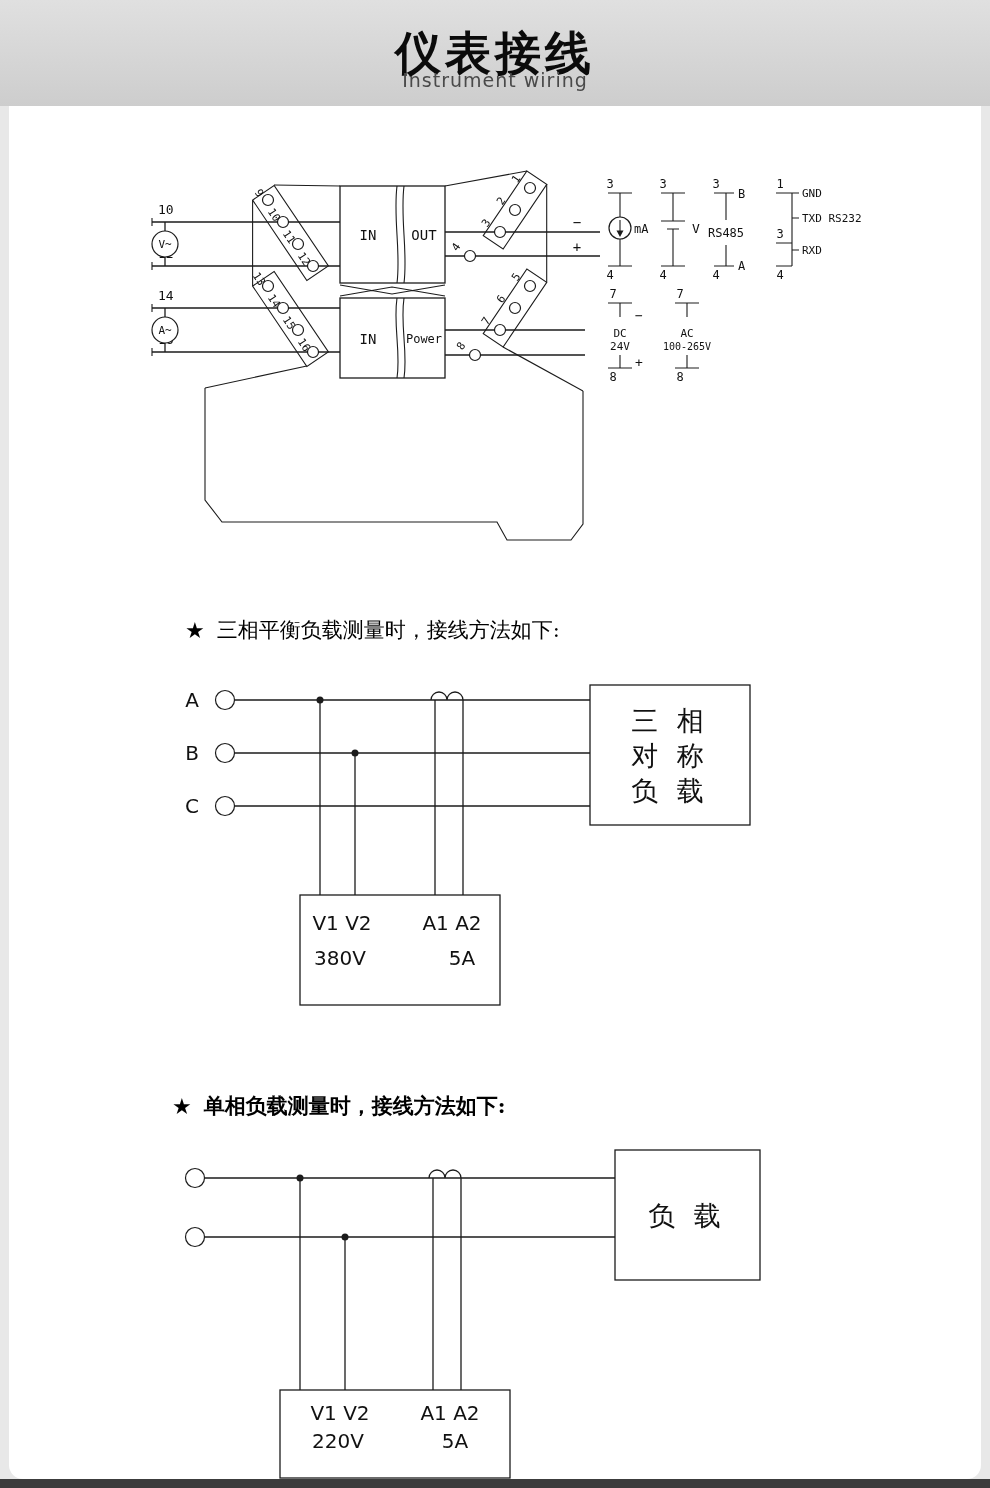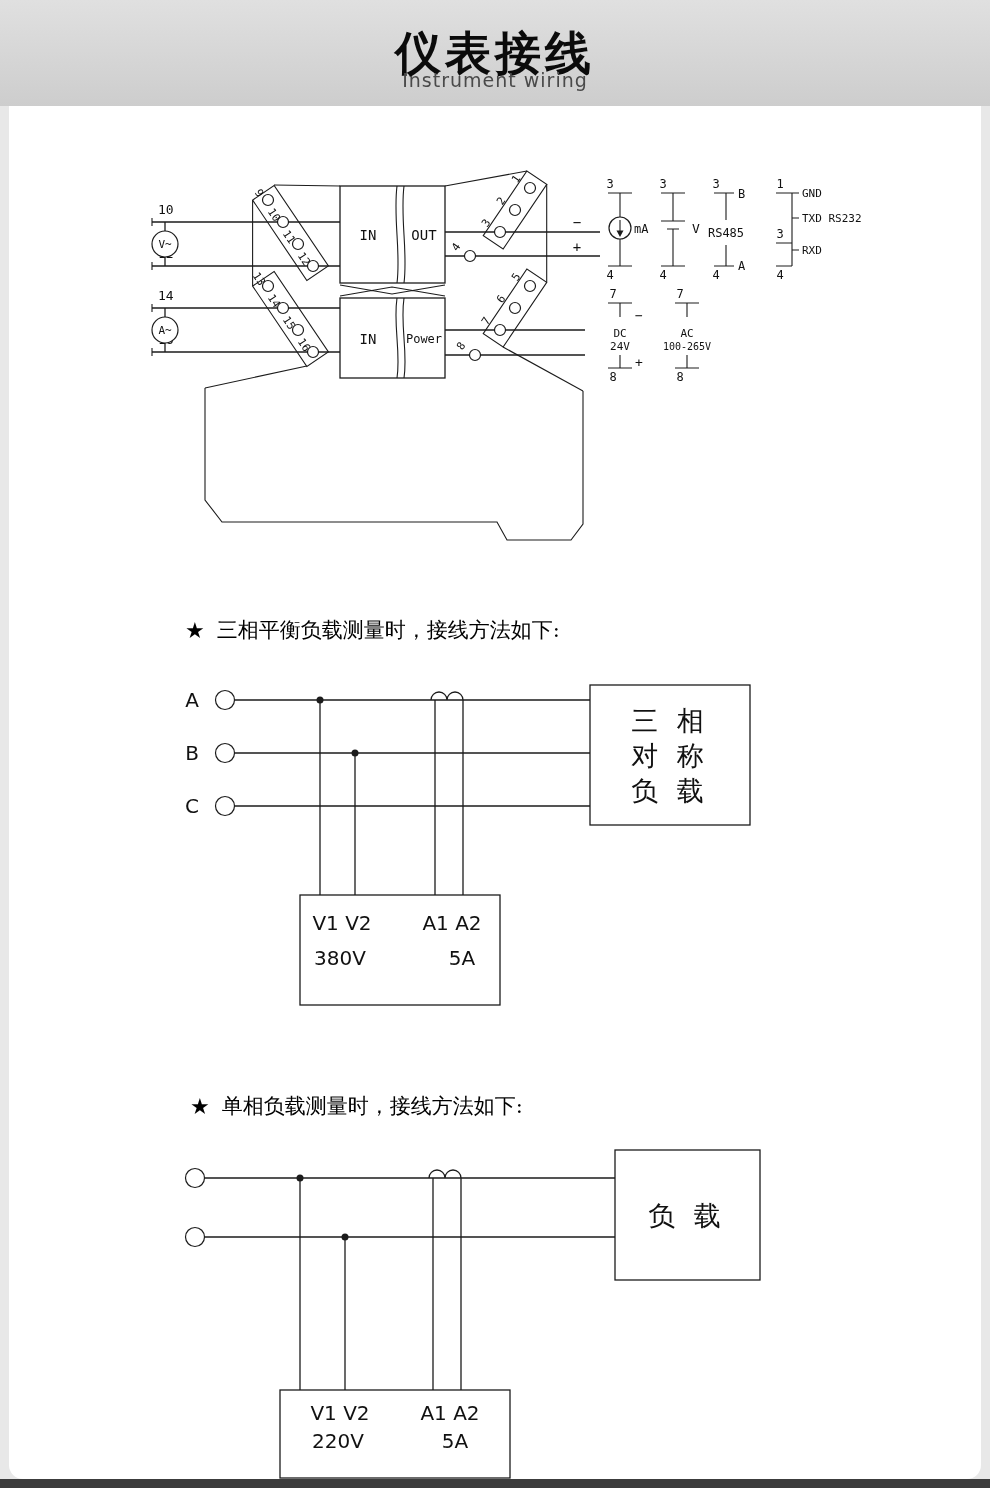--- a/index.html
+++ b/index.html
@@ -215,21 +215,21 @@
       <text class="cjk mid" x="520" y="190">负 载</text>
 
       <rect class="wire" x="150" y="285" width="200" height="110"></rect>
       <text class="fs20 mid" x="192" y="320">V1 V2</text>
       <text class="fs20 mid" x="302" y="320">A1 A2</text>
       <text class="fs20 mid" x="190" y="355">380V</text>
       <text class="fs20 mid" x="312" y="355">5A</text>
     </svg>
   </div>
 
-  <div class="section-title" style="left:190px;top:1092px;">
+  <div class="section-title" style="left:172px;top:1092px;font-weight:bold;">
     <span class="star">★</span><span>单相负载测量时，接线方法如下:</span>
   </div>
 
   <div class="abs" style="left:150px;top:1090px;">
     <svg class="d23" width="680" height="398" viewBox="0 0 680 398">
       <g>
         <path class="wire" d="M55,88 H465 M55,147 H465"></path>
         <path class="wire" d="M150,88 V300 M195,147 V300 M283,88 V300 M311,88 V300"></path>
         <path class="wire" d="M279,88 A8,8 0 0 1 295,88 A8,8 0 0 1 311,88"></path>
       </g>

